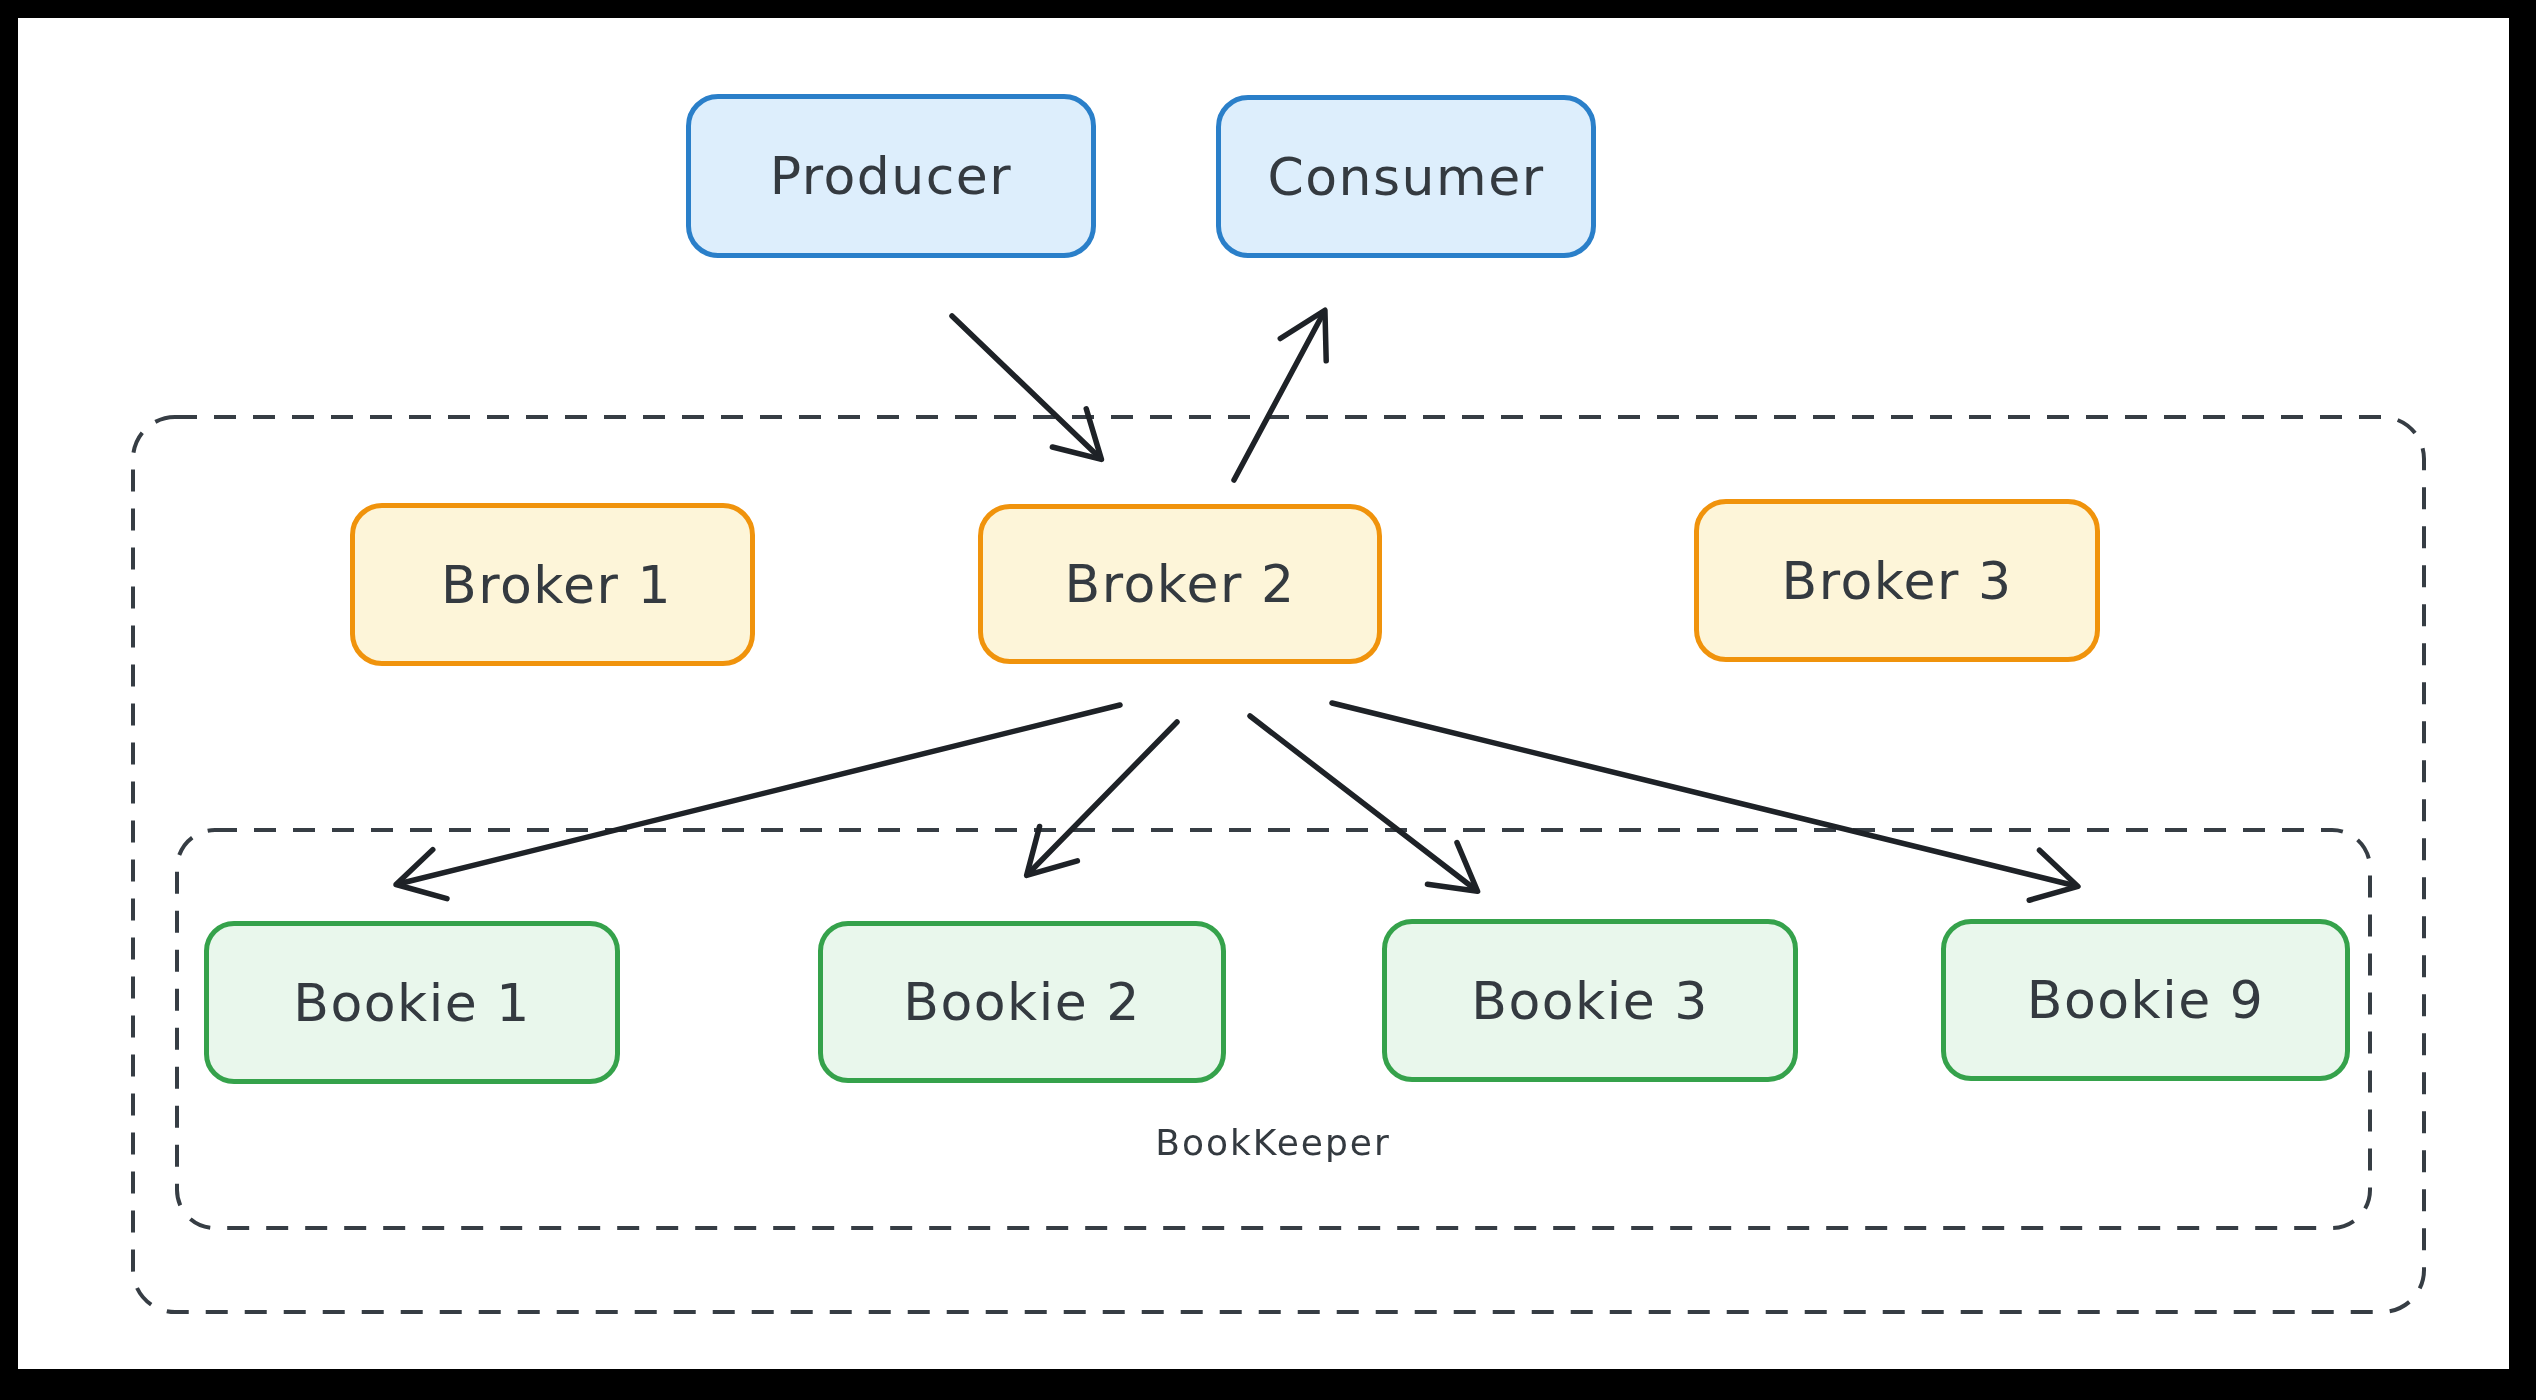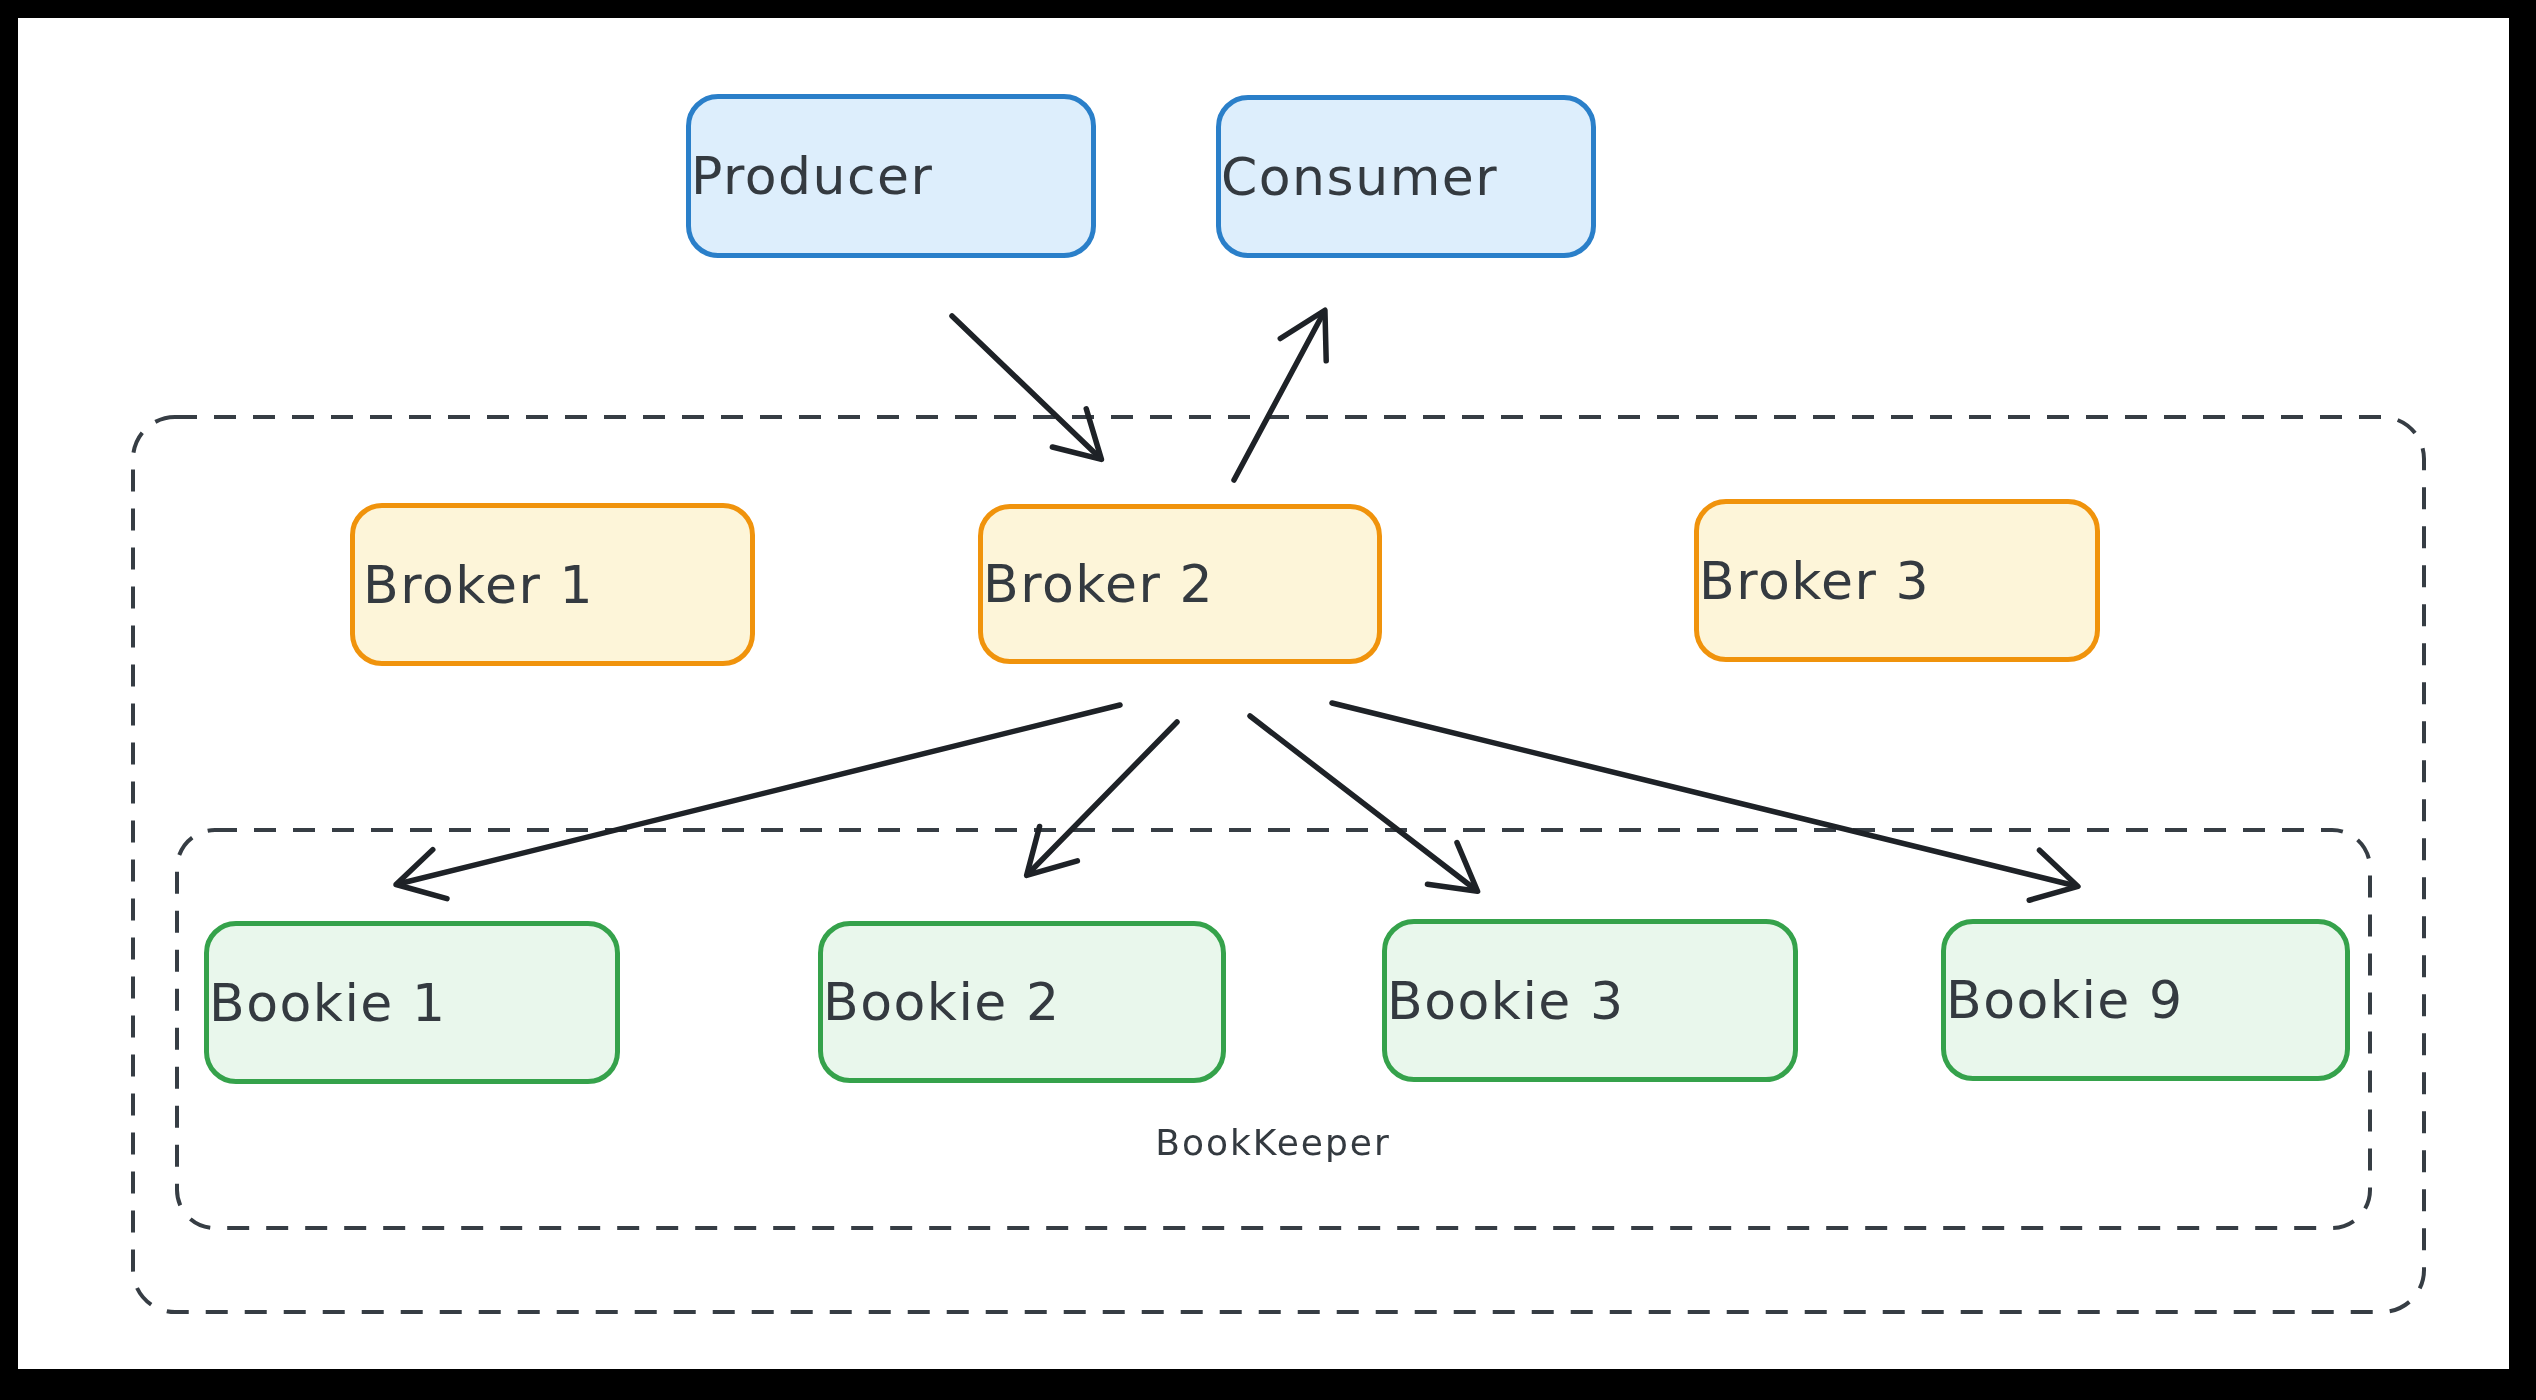--- a/index.html
+++ b/index.html
@@ -59,28 +59,29 @@
     stroke-width: 5.5;
     stroke-linecap: round;
     stroke-linejoin: round;
   }
   .node {
     position: absolute;
     border-radius: 32px;
     border: 5px solid;
     display: flex;
     align-items: center;
+    justify-content: center;
     font-size: 52px;
     letter-spacing: 1.5px;
     color: var(--text);
     white-space: nowrap;
   }
   .node.blue   { background: var(--blue-fill);   border-color: var(--blue-border); }
   .node.orange { background: var(--orange-fill); border-color: var(--orange-border); }
-  .node.green  { background: var(--green-fill);  border-color: var(--green-border); }
+  .node.green  { background: var(--green-fill);  border-color: var(--green-border); border-radius: 30px; }
 
   .node-producer { left: 686px;  top: 94px;  width: 410px; height: 164px; }
   .node-consumer { left: 1216px; top: 95px;  width: 380px; height: 163px; }
   .node-broker1  { left: 350px;  top: 503px; width: 405px; height: 163px; padding-left: 8px; }
   .node-broker2  { left: 978px;  top: 504px; width: 404px; height: 160px; }
   .node-broker3  { left: 1694px; top: 499px; width: 406px; height: 163px; }
   .node-bookie1  { left: 204px;  top: 921px; width: 416px; height: 163px; }
   .node-bookie2  { left: 818px;  top: 921px; width: 408px; height: 162px; }
   .node-bookie3  { left: 1382px; top: 919px; width: 416px; height: 163px; }
   .node-bookie4  { left: 1941px; top: 919px; width: 409px; height: 162px; }

